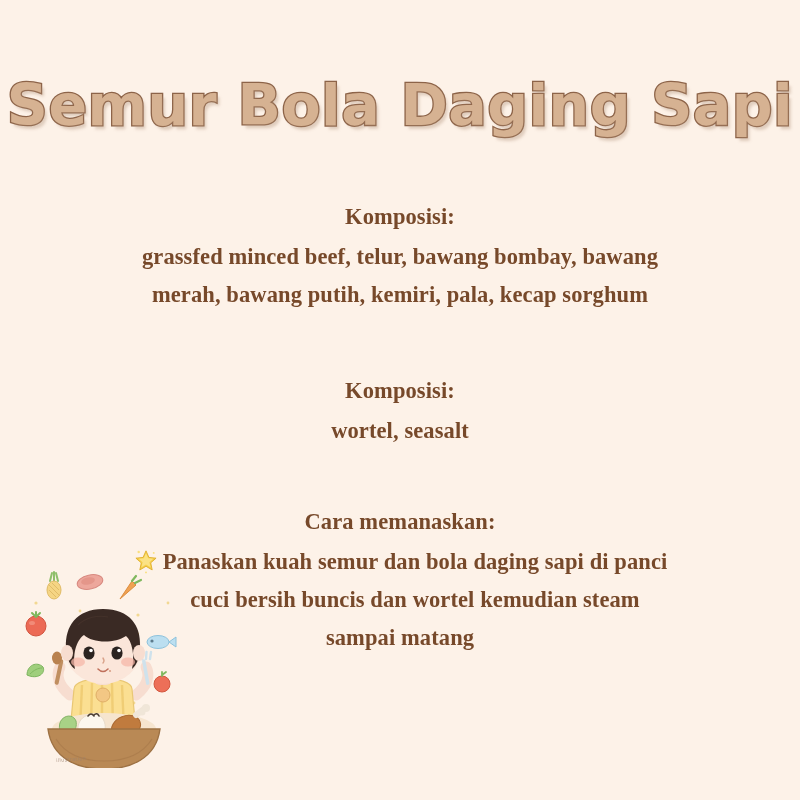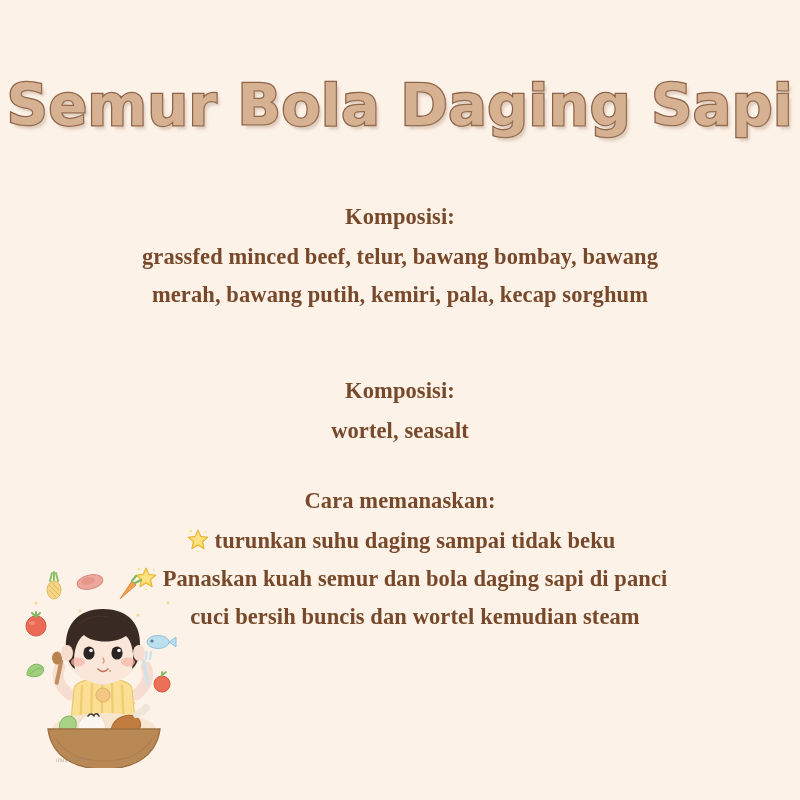--- a/index.html
+++ b/index.html
@@ -59,21 +59,21 @@
     font-weight: bold;
     margin-bottom: 2px;
   }
   .line {
     display: block;
     white-space: nowrap;
   }
 
   #komposisi-block { top: 198px; }
   #pelengkap-block { top: 372px; }
-  #cara-block      { top: 482px; }
+  #cara-block      { top: 503px; }
 
   .step {
     display: block;
     white-space: nowrap;
   }
   .star {
     display: inline-block;
     position: relative;
     width: 26px;
     height: 26px;
@@ -128,49 +128,37 @@
   </div>
 
   <div class="block" id="pelengkap-block">
     <span class="heading">Komposisi:</span>
     <span class="line">wortel, seasalt</span>
   </div>
 
   <div class="block" id="cara-block">
     <span class="heading">Cara memanaskan:</span>
 
-    <span class="step">
-      <span class="star">
-        <svg viewBox="0 0 32 32">
-          <g>
-            <path d="M16 3.5 L19.6 11.6 L28.4 12.5 L21.8 18.3 L23.6 27 L16 22.5 L8.4 27 L10.2 18.3 L3.6 12.5 L12.4 11.6 Z" fill="#f6cf4a" stroke="#e0ae2c" stroke-width="1.1" stroke-linejoin="round"></path>
-            <path d="M16 6.5 L18.6 12.6 L25 13.2 L20.2 17.5 L21.6 23.6 L16 20.4 L10.4 23.6 L11.8 17.5 L7 13.2 L13.4 12.6 Z" fill="#fbe58f" opacity=".85"></path>
-          </g>
-          <circle cx="7" cy="5" r="1.5" fill="#fae07f"></circle>
-          <circle cx="25.5" cy="6" r="1.2" fill="#fae07f"></circle>
-          <circle cx="16" cy="30" r="1.2" fill="#fae07f"></circle>
-        </svg>
-      </span><span>turunkan suhu daging sampai tidak beku</span>
-    </span>
 
     <span class="step">
       <span class="star">
         <svg viewBox="0 0 32 32">
           <path d="M16 3.5 L19.6 11.6 L28.4 12.5 L21.8 18.3 L23.6 27 L16 22.5 L8.4 27 L10.2 18.3 L3.6 12.5 L12.4 11.6 Z" fill="#f6cf4a" stroke="#e0ae2c" stroke-width="1.1" stroke-linejoin="round"></path>
           <path d="M16 6.5 L18.6 12.6 L25 13.2 L20.2 17.5 L21.6 23.6 L16 20.4 L10.4 23.6 L11.8 17.5 L7 13.2 L13.4 12.6 Z" fill="#fbe58f" opacity=".85"></path>
           <circle cx="7" cy="5" r="1.5" fill="#fae07f"></circle>
           <circle cx="25.5" cy="6" r="1.2" fill="#fae07f"></circle>
           <circle cx="16" cy="30" r="1.2" fill="#fae07f"></circle>
         </svg>
       </span><span>Panaskan kuah semur dan bola daging sapi di panci</span>
     </span>
 
     <span class="step">
       <span class="star" style="visibility:hidden"></span><span>cuci bersih buncis dan wortel kemudian steam</span>
     </span>
+    <span class="line">sampai matang</span>
   </div>
 
   <div id="star-hair">
     <svg viewBox="0 0 32 32">
       <path d="M16 3.5 L19.6 11.6 L28.4 12.5 L21.8 18.3 L23.6 27 L16 22.5 L8.4 27 L10.2 18.3 L3.6 12.5 L12.4 11.6 Z" fill="#f6cf4a" stroke="#e0ae2c" stroke-width="1.1" stroke-linejoin="round"></path>
       <path d="M16 6.5 L18.6 12.6 L25 13.2 L20.2 17.5 L21.6 23.6 L16 20.4 L10.4 23.6 L11.8 17.5 L7 13.2 L13.4 12.6 Z" fill="#fbe58f" opacity=".9"></path>
     </svg>
   </div>
 
   <div id="illustration">

